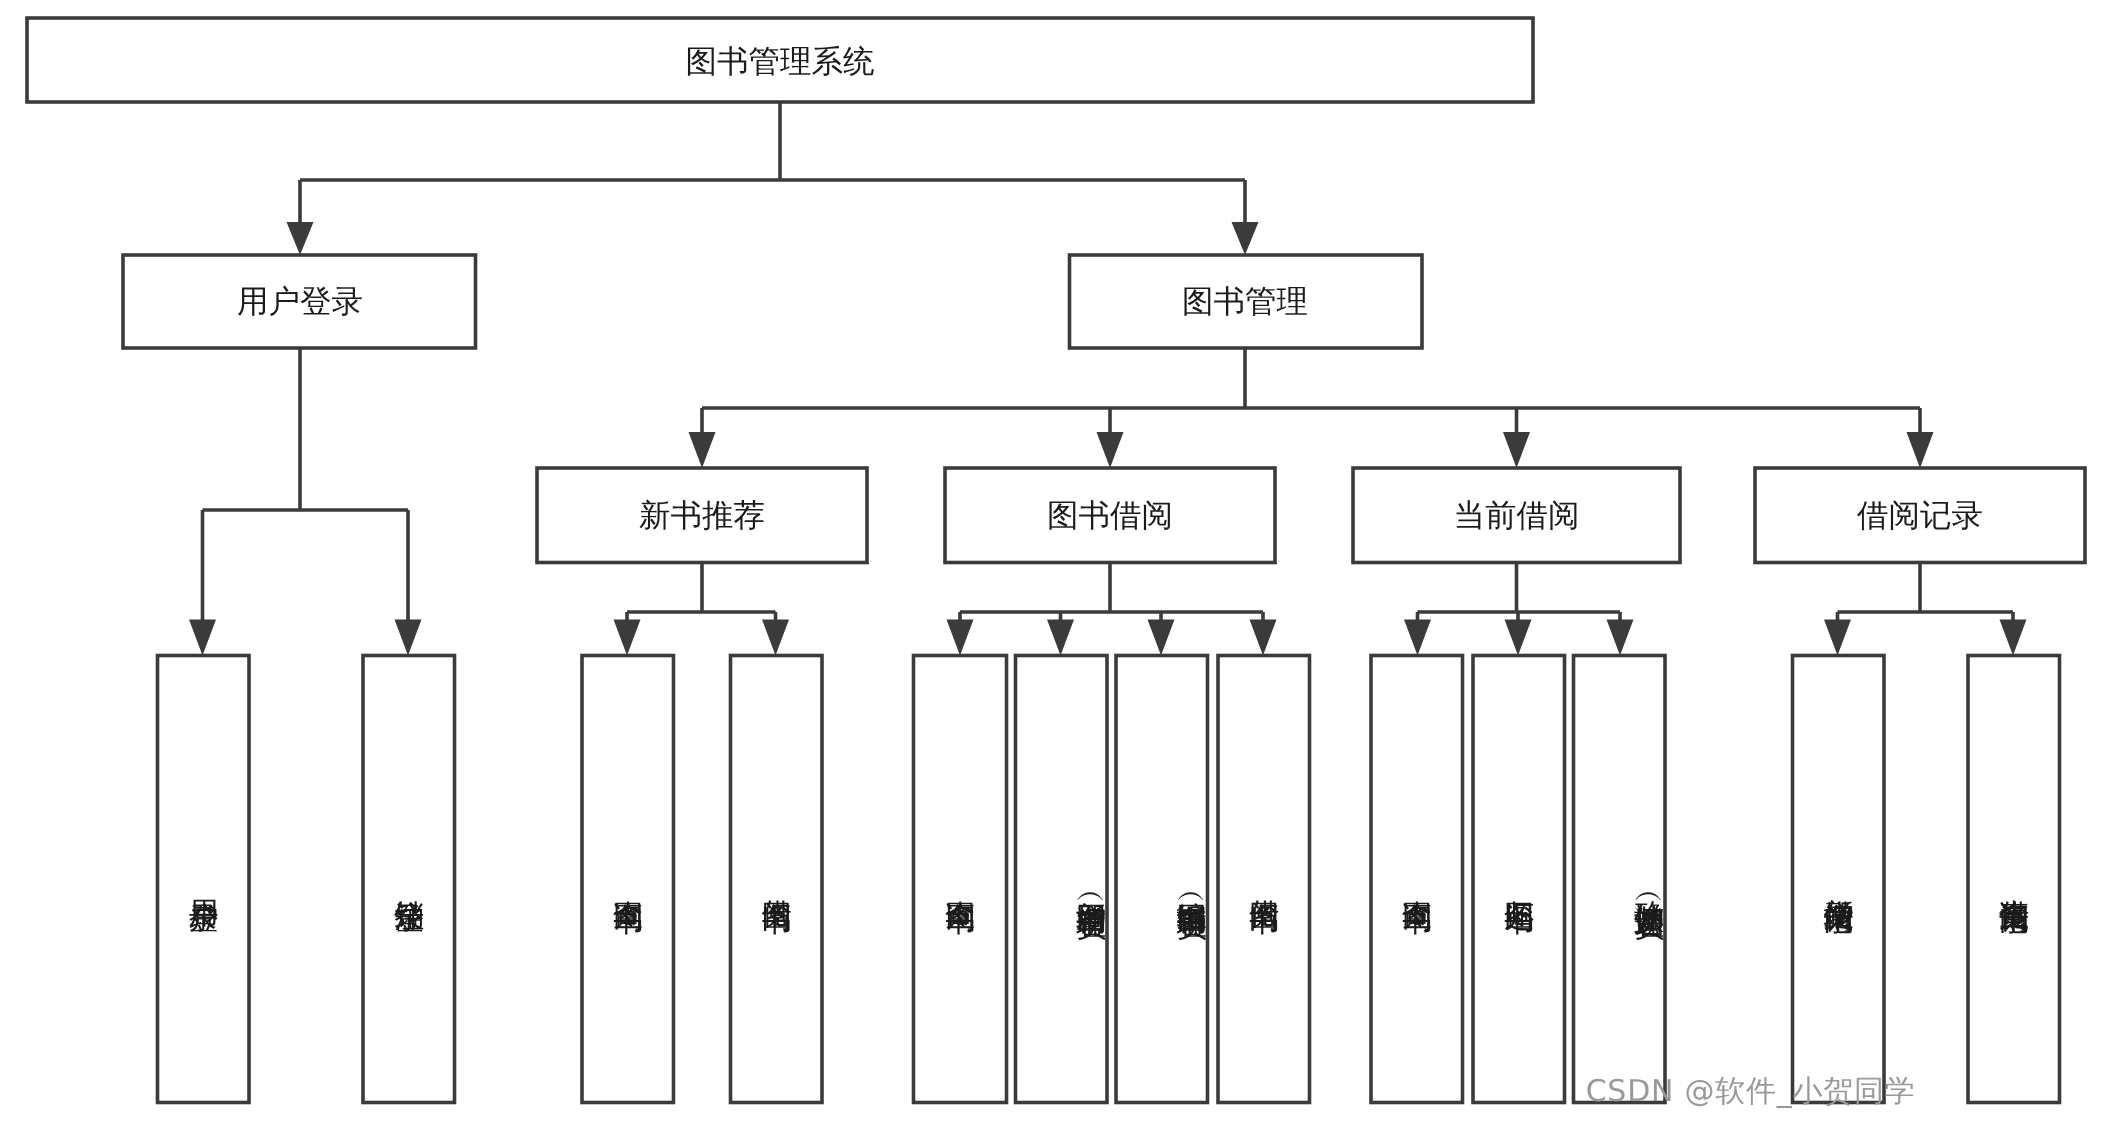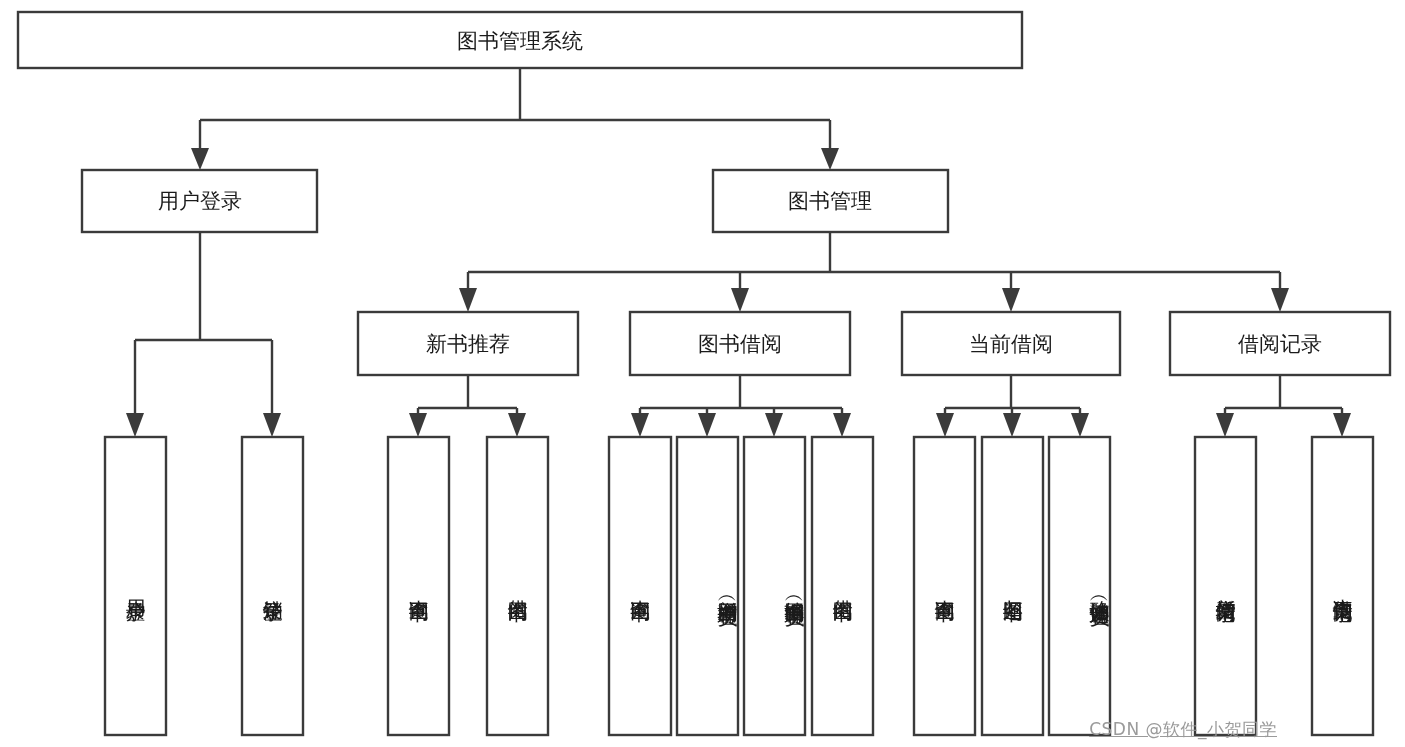--- a/index.html
+++ b/index.html
@@ -62,25 +62,24 @@
     text-orientation: upright;
     white-space: nowrap;
     letter-spacing: 1px;
     pointer-events: none;
   }
   .watermark {
     position: absolute;
     right: 12px;
     bottom: 6px;
     font-family: "DejaVu Sans", "Liberation Sans", sans-serif;
-    font-size: 17px;
+    font-size: 20px;
     color: #9a9a9a;
     letter-spacing: 0.5px;
     white-space: nowrap;
-    text-decoration: underline;
   }
 </style>
 </head>
 <body>
 
 <div id="diagram-root">
 
   <svg class="diagram-canvas" viewBox="0 0 1405 747" xmlns="http://www.w3.org/2000/svg">
 
     <g>

